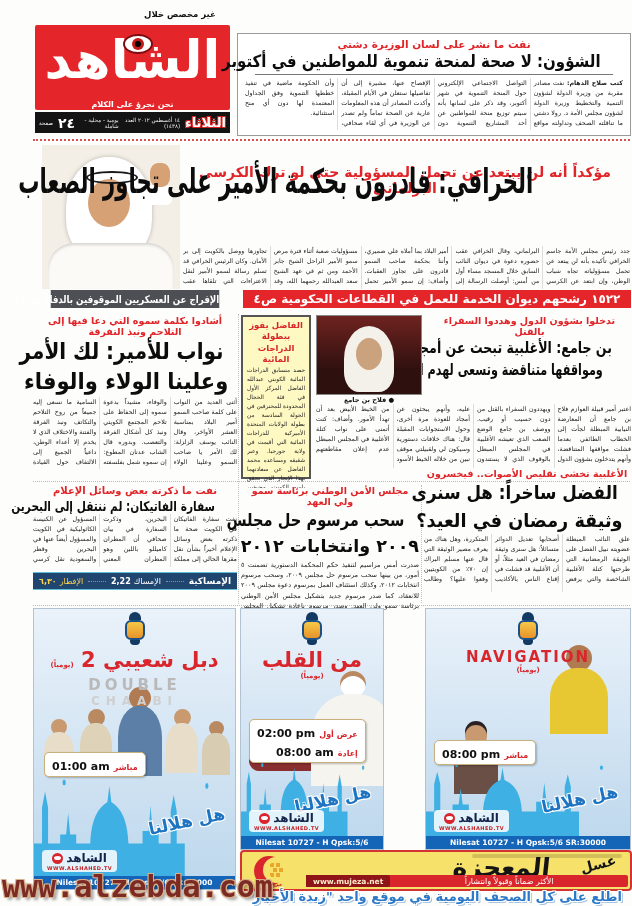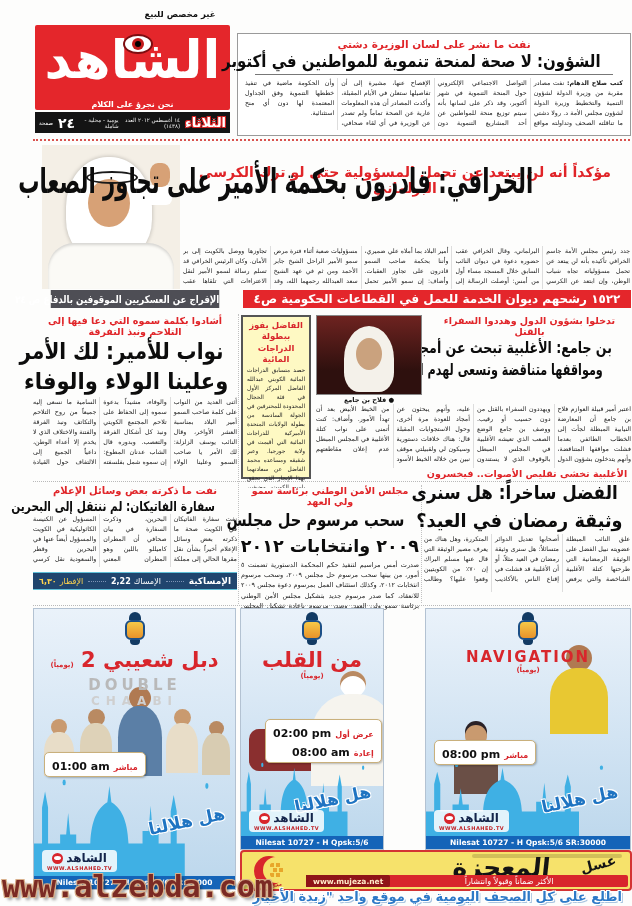--- a/index.html
+++ b/index.html
@@ -155,21 +155,21 @@
          text-shadow:-1px -1px 0 #fff,1px -1px 0 #fff,-1px 1px 0 #fff,1px 1px 0 #fff,2px 2px 0 #a9c4e0;}
   .watermark{left:2px;top:869px;font-family:"DejaVu Sans Mono",monospace;font-size:30px;font-weight:bold;
              color:#7b2a24;direction:ltr;letter-spacing:0px;z-index:9;
              text-shadow:1px 1px 0 #d8b08c,-1px -1px 0 #d8b08c,1px -1px 0 #d8b08c,-1px 1px 0 #d8b08c,3px 3px 3px rgba(0,0,0,.35);}
 </style>
 </head>
 <body>
 
 <div class="page">
 
-  <div class="abs not-for-sale">غير مخصص للبيع</div>
+  <div class="abs not-for-sale">غير مخصص خلال</div>
   <div class="abs masthead">
     <div class="logo-text">الشاهد</div>
     <div class="eye">
         <div class="iris">
           <div class="pupil"></div>
         </div>
       </div>
     <div class="tagline">نحن نجرؤ على الكلام</div>
   </div>
   <div class="abs date-strip">
@@ -326,21 +326,21 @@
       </div>
     <div class="ad-title ad-title-ar">من القلب</div>
     <div class="daily">(يومياً)</div>
     <div class="people">
       <div class="sofa" style="left:8px;top:120px;width:95px;height:42px;"></div>
       <div class="person" style="left:70px;top:62px;">
           <div class="p-head" style="width:26px;height:26px;background:#fff;box-shadow:inset 0 5px 0 #b98a62;"></div>
           <div class="p-body" style="width:84px;height:92px;background:#f6f4ee;"></div>
         </div>
     </div>
-    <div class="timebox" style="left:24px;bottom:86px;">
+    <div class="timebox" style="left:8px;bottom:86px;">
       <div><span class="tlabel">عرض أول</span><span class="tval">02:00 pm</span></div>
       <div><span class="tlabel">إعادة</span><span class="tval">08:00 am</span></div>
     </div>
     <svg class="mosque" style="height:82px;" viewBox="0 0 200 60" preserveAspectRatio="none">
       <path d="M0,60 V42 h8 V22 l3,-9 3,9 v20 h12 v-5 h6 l2,-12 2,12 h6 v5 h14 c1,-14 8,-20 17,-23 l2,-9 2,9 c9,3 16,9 17,23 h14 v-7 h6 l2,-14 2,14 h6 v7 h12 V24 l3,-9 3,9 v18 h8 V60 Z" fill="#3fb0e4"></path>
       <circle cx="30" cy="8" r="1.6" fill="#3fb0e4"></circle>
         <circle cx="172" cy="10" r="1.6" fill="#3fb0e4"></circle>
     </svg>
     <div class="slogan" style="right:12px;bottom:40px;">هل هلالنا</div>
     <div class="channel">

